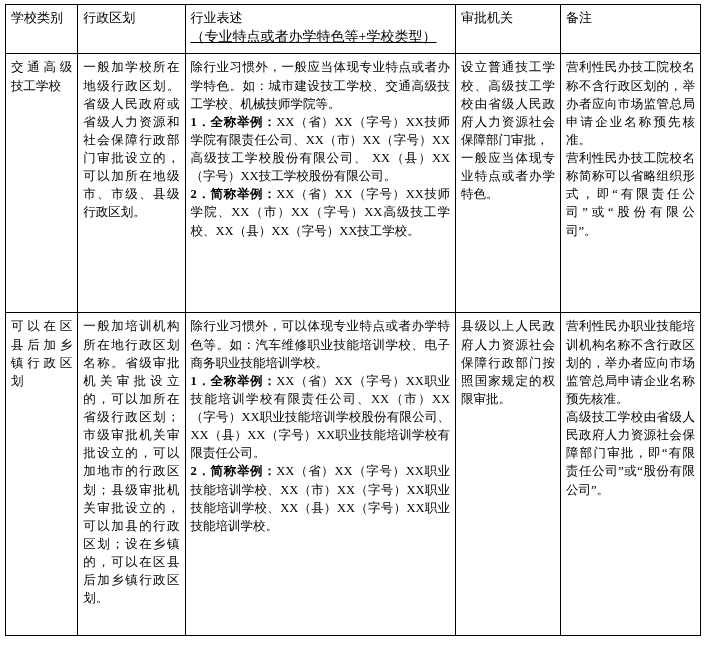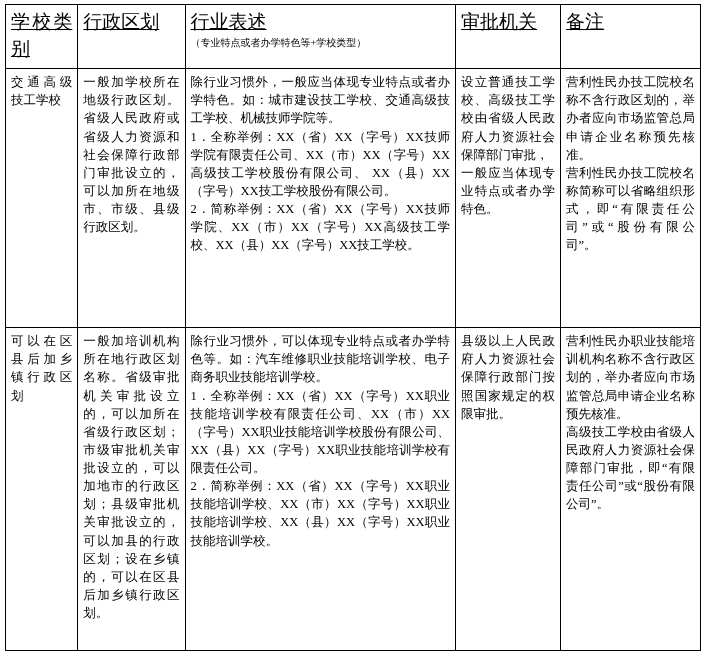--- a/index.html
+++ b/index.html
@@ -42,29 +42,29 @@
   col.c3 { width: 90px; }
   col.c4 { width: 120px; }
 
   thead td {
     text-align: center;
     vertical-align: middle;
     padding-top: 5px;
     padding-bottom: 5px;
   }
   .hdr-main {
-    font-size: 19px;
+    font-size: 13px;
     line-height: 1.4;
     display: block;
-    text-decoration: underline;
   }
   .hdr-sub {
-    font-size: 10px;
+    font-size: 14px;
     line-height: 1.45;
     display: block;
+    text-decoration: underline;
   }
   td.cell-center {
     text-align: center;
     margin-left: 44px;
   }
   td.cell-cat {
     text-align: center;
     font-weight: bold;
     font-size: 13px;
     line-height: 1.7;
@@ -72,21 +72,21 @@
   }
   .para {
     margin: 0;
     text-align: justify;
     text-justify: inter-ideograph;
   }
   .para + .para {
     margin-top: 0;
   }
   .bold-lead {
-    font-weight: normal;
+    font-weight: bold;
   }
   .row-1 td { height: 248px; }
   .row-2 td { height: 312px; }
 </style>
 </head>
 <body>
 
 <div class="page">
   <table class="doc-table">
     <colgroup>

